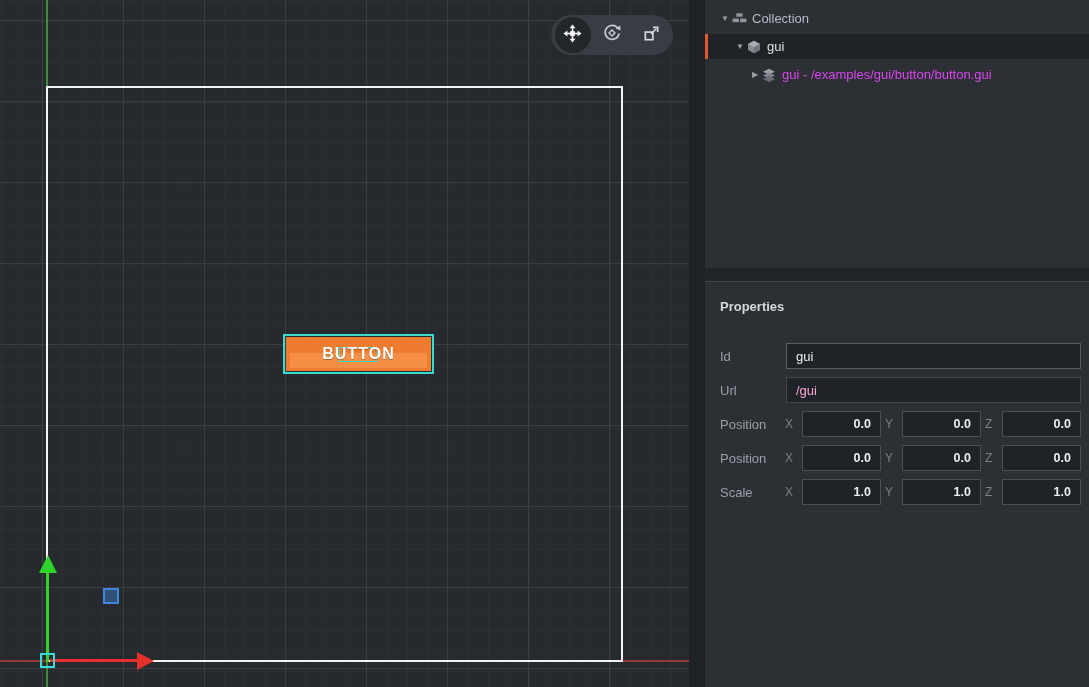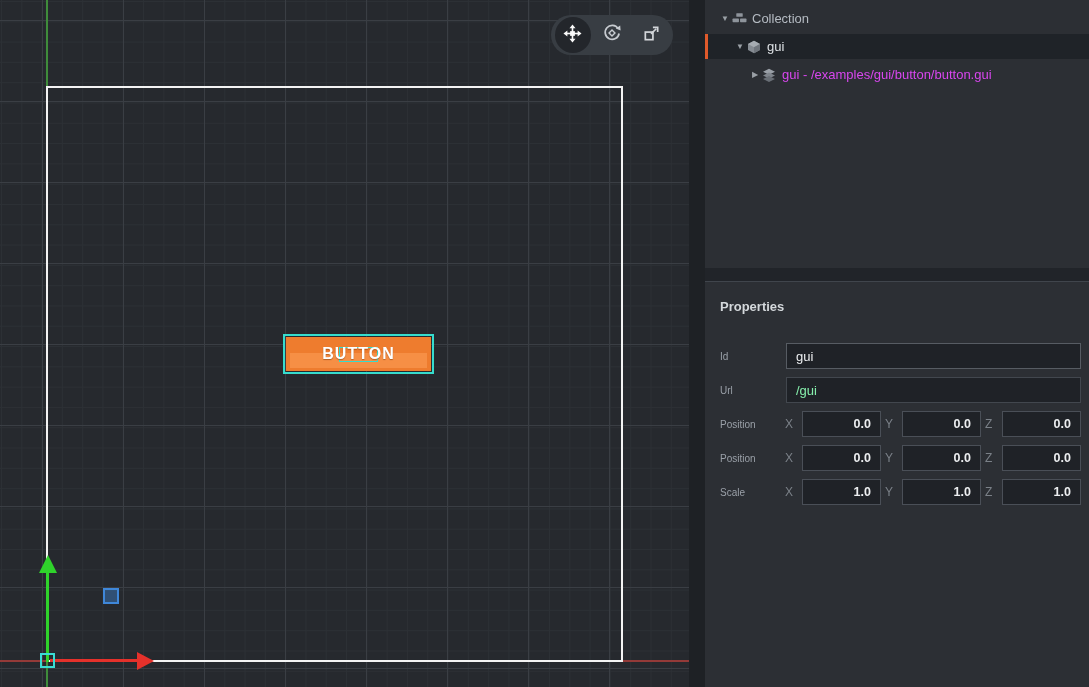--- a/index.html
+++ b/index.html
@@ -77,29 +77,29 @@
   .row-gui        { padding-left:25px; background:#1f2328; border-left:3px solid #e05a2b; }
   .row-gui .t-label { color:#dde1e4; }
   .row-guifile    { padding-left:40px; }
   .row-guifile .t-label { color:#d946ef;text-align:right; }
 
   
   .props-title { margin-top:17px; margin-bottom:29px; font-size:13px; font-weight:600; color:#d4d8db; }
   .prop-row { display:grid; grid-template-columns:61px 1fr; column-gap:5px;
               align-items:center; margin-bottom:8px; }
   .prop-row.xyz { grid-template-columns:61px 13px 1fr 13px 1fr 13px 1fr; column-gap:4px; margin-bottom:8px; }
-  .p-label { font-size:10px; color:#9aa0a8; }
+  .p-label { font-size:13px; color:#9aa0a8; }
   .axis-label { font-size:12px; color:#7b8188; text-align:left; }
   input.p-input, input.num {
     height:26px; background:#1f2227; border:1px solid #4a4f57; color:#eceef0;
     font-family:"Liberation Sans", sans-serif; font-size:13px; padding:0 9px; width:100%;
     outline:none;
   }
   input.p-input.id-field { border-color:#575c63; }
-  input.p-input.url-field { border-color:#42474e; color:#86efac; }
+  input.p-input.url-field { border-color:#42474e; color:#f9a8d4; }
   input.num { text-align:right; font-weight:600; font-size:12.5px; }
 </style>
 </head>
 <body>
 
 <div class="app">
 
   <div class="canvas">
     <div class="axis-y-line"></div>
     <div class="axis-x-line"></div>

